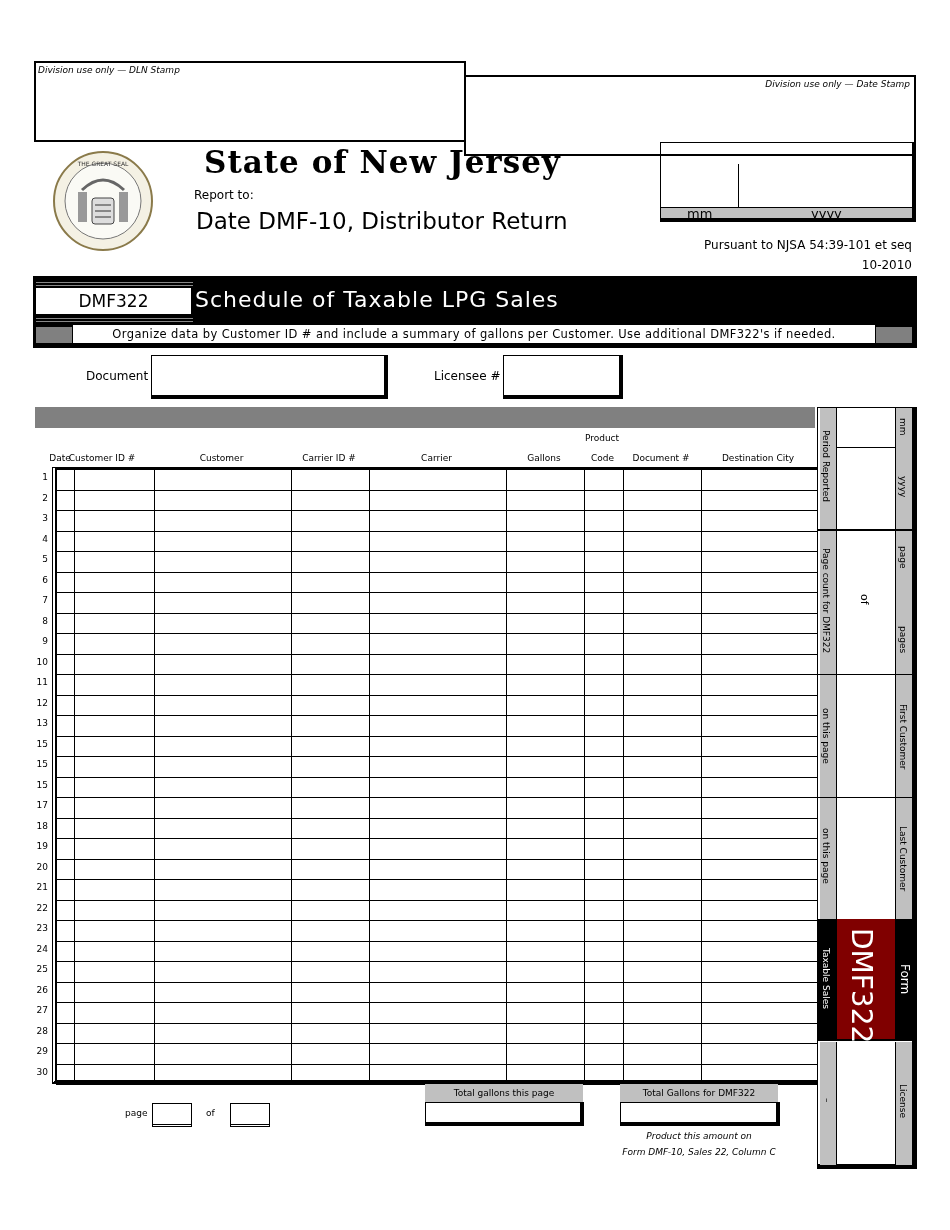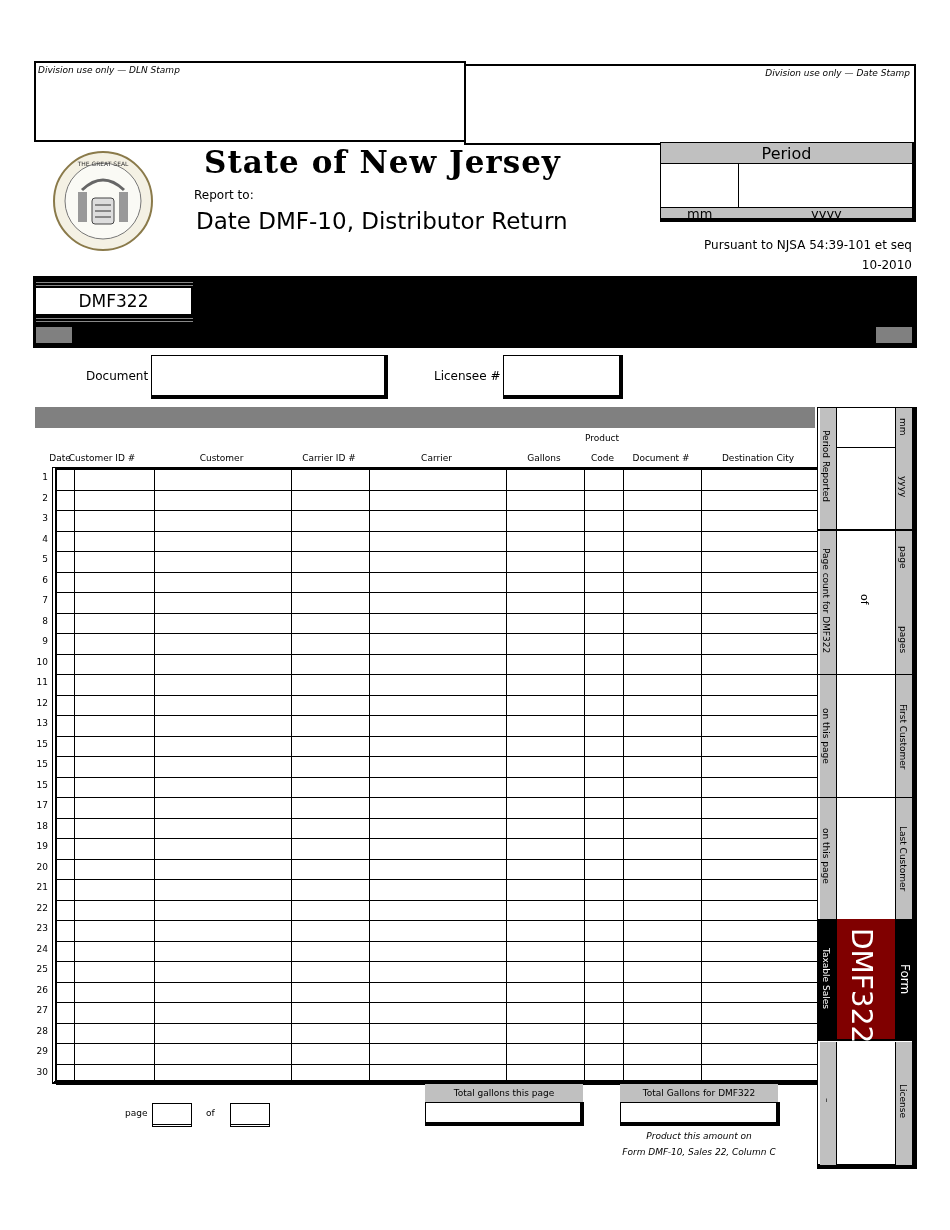--- a/index.html
+++ b/index.html
@@ -20,21 +20,21 @@
   .rownum { font-size:9px; position:absolute; text-align:right; width:18px; }
   .vtext { position:absolute; writing-mode:vertical-rl; font-size:9px; white-space:nowrap; }
   .small-input { border:1px solid #000; border-bottom:3px double #000; background:#fff; }
 </style>
 </head>
 <body>
 
 <div class="abs stamp-box" style="left:34px;top:61px;width:432px;height:81px;">
   <span class="stamp-label" style="left:2px;">Division use only — DLN Stamp</span>
 </div>
-<div class="abs stamp-box" style="left:464px;top:64px;width:452px;height:81px;">
+<div class="abs stamp-box" style="left:464px;top:75px;width:452px;height:81px;">
   <span class="stamp-label" style="right:4px;">Division use only — Date Stamp</span>
 </div>
 
 <div class="abs" style="left:52px;top:150px;width:102px;height:102px;">
   <svg width="102" height="102" viewBox="0 0 102 102">
     <circle cx="51" cy="51" r="49" fill="#f4f1e4" stroke="#8a7a4a" stroke-width="2"></circle>
     <circle cx="51" cy="51" r="38" fill="#fafaf5" stroke="#777" stroke-width="1"></circle>
     <path d="M30 40 q21 -20 42 0" stroke="#666" fill="none" stroke-width="3"></path>
     <rect x="40" y="48" width="22" height="26" rx="3" fill="#ddd" stroke="#444"></rect>
     <line x1="43" y1="55" x2="59" y2="55" stroke="#333"></line>
@@ -44,36 +44,37 @@
     <rect x="67" y="42" width="9" height="30" fill="#999"></rect>
     <text x="51" y="16" font-size="6" text-anchor="middle" fill="#333">THE GREAT SEAL</text>
   </svg>
 </div>
 
 <div class="abs gothic" style="left:204px;top:144px;">State of New Jersey</div>
 <div class="abs" style="left:194px;top:188px;font-size:12px;">Report to:</div>
 <div class="abs" style="left:196px;top:208px;font-size:23px;">Date DMF-10, Distributor Return</div>
 
 <div class="abs period-box" style="left:660px;top:142px;width:256px;height:80px;border-left:1px solid #000;border-top:1px solid #000;">
-  <div class="abs gray" style="left:0;top:0;width:251px;height:21px;text-align:center;font-size:16px;line-height:21px;border-bottom:1px solid #000;">Period</div>
   <div class="abs" style="left:0;top:21px;width:78px;height:43px;border-right:1px solid #000;"></div>
   <div class="abs" style="left:78px;top:21px;width:173px;height:43px;"></div>
   <div class="abs gray" style="left:0;top:64px;width:251px;height:11px;border-top:1px solid #000;font-size:13px;line-height:11px;overflow:hidden;">
     <span style="position:absolute;left:26px;top:0;">mm</span>
     <span style="position:absolute;left:150px;top:0;">yyyy</span>
   </div>
 </div>
 
 <div class="abs" style="right:38px;top:238px;font-size:12px;">Pursuant to NJSA 54:39-101 et seq</div>
 <div class="abs" style="right:38px;top:258px;font-size:12px;">10-2010</div>
 
 <div class="abs black" style="left:33px;top:276px;width:884px;height:72px;">
   <div class="abs" style="left:3px;top:6px;width:157px;height:40px;border-top:4px double #888;border-bottom:4px double #888;"></div>
   <div class="abs" style="left:3px;top:12px;width:155px;height:26px;background:#fff;font-size:17px;text-align:center;line-height:26px;">DMF322</div>
+  <div class="abs" style="left:162px;top:11px;color:#fff;font-size:22px;letter-spacing:1px;">Schedule of Taxable LPG Sales</div>
   <div class="abs darkgray" style="left:3px;top:51px;width:36px;height:16px;"></div>
+  <div class="abs" style="left:40px;top:49px;width:802px;height:18px;background:#fff;font-size:11.5px;text-align:center;line-height:18px;letter-spacing:0.4px;">Organize data by Customer ID # and include a summary of gallons per Customer. Use additional DMF322's if needed.</div>
   <div class="abs darkgray" style="left:843px;top:51px;width:36px;height:16px;"></div>
 </div>
 
 <div class="abs" style="left:86px;top:369px;font-size:12px;">Document</div>
 <div class="abs field-box" style="left:151px;top:355px;width:237px;height:44px;"></div>
 <div class="abs" style="left:434px;top:369px;font-size:12px;">Licensee #</div>
 <div class="abs field-box" style="left:503px;top:355px;width:120px;height:44px;"></div>
 
 <div class="abs darkgray" style="left:35px;top:407px;width:780px;height:21px;"></div>
 

